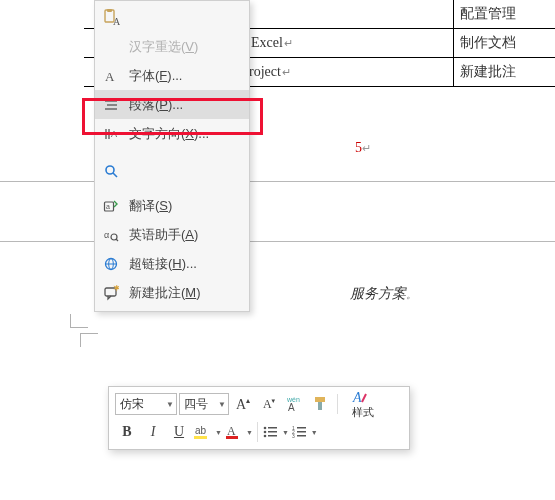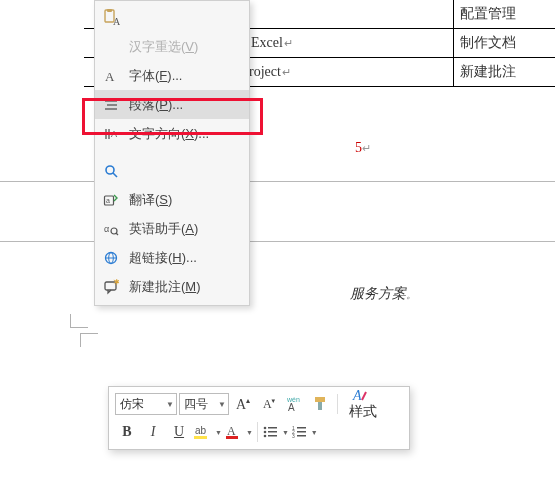--- a/index.html
+++ b/index.html
@@ -262,21 +262,21 @@
     <span><span>文字方向</span>(<span class="shortcut">X</span>)...</span>
   </div>
   <div class="menu-item" style="margin-top:8px">
     <span class="icon">
       <svg width="16" height="16" viewBox="0 0 16 16">
           <circle cx="7" cy="7" r="4" fill="none" stroke="#2b7cd3" stroke-width="1.6"></circle>
           <line x1="10" y1="10" x2="14" y2="14" stroke="#2b7cd3" stroke-width="1.6"></line>
         </svg>
     </span>
   </div>
-  <div class="menu-item" style="">
+  <div class="menu-item" style="margin-top:6px">
     <span class="icon">
       <svg width="16" height="16" viewBox="0 0 16 16">
           <rect x="1.5" y="4" width="9" height="9" rx="1" fill="none" stroke="#555" stroke-width="1.2"></rect>
           <text x="3" y="11" font-size="7" fill="#555">a</text>
           <path d="M 11 3 L 14 6 L 11 9" fill="none" stroke="#3a9b4d" stroke-width="1.4"></path>
         </svg>
     </span>
     <span><span>翻译</span>(<span class="shortcut">S</span>)</span>
   </div>
   <div class="menu-item">
@@ -340,21 +340,21 @@
           <rect x="3" y="2" width="10" height="5" fill="#e0b45a"></rect>
           <rect x="6" y="7" width="4" height="8" fill="#8aa"></rect>
         </svg>
     </div>
     <div class="sep"></div>
     <div class="styles-btn">
       <svg width="22" height="16" viewBox="0 0 22 16">
           <text x="1" y="13" font-size="14" fill="#2b7cd3" font-family="serif" font-style="italic">A</text>
           <path d="M10 13 L14 5" stroke="#d36" stroke-width="2"></path>
         </svg>
-      <span style="font-size:14px">样式</span>
+      <span style="font-size:11px">样式</span>
     </div>
   </div>
   <div class="tb-row">
     <div class="tb-btn" style="font-weight:bold;font-family:serif">
       <span>B</span>
     </div>
     <div class="tb-btn" style="font-style:italic;font-family:serif">
       <span>I</span>
     </div>
     <div class="tb-btn" style="text-decoration:underline;font-family:serif">

